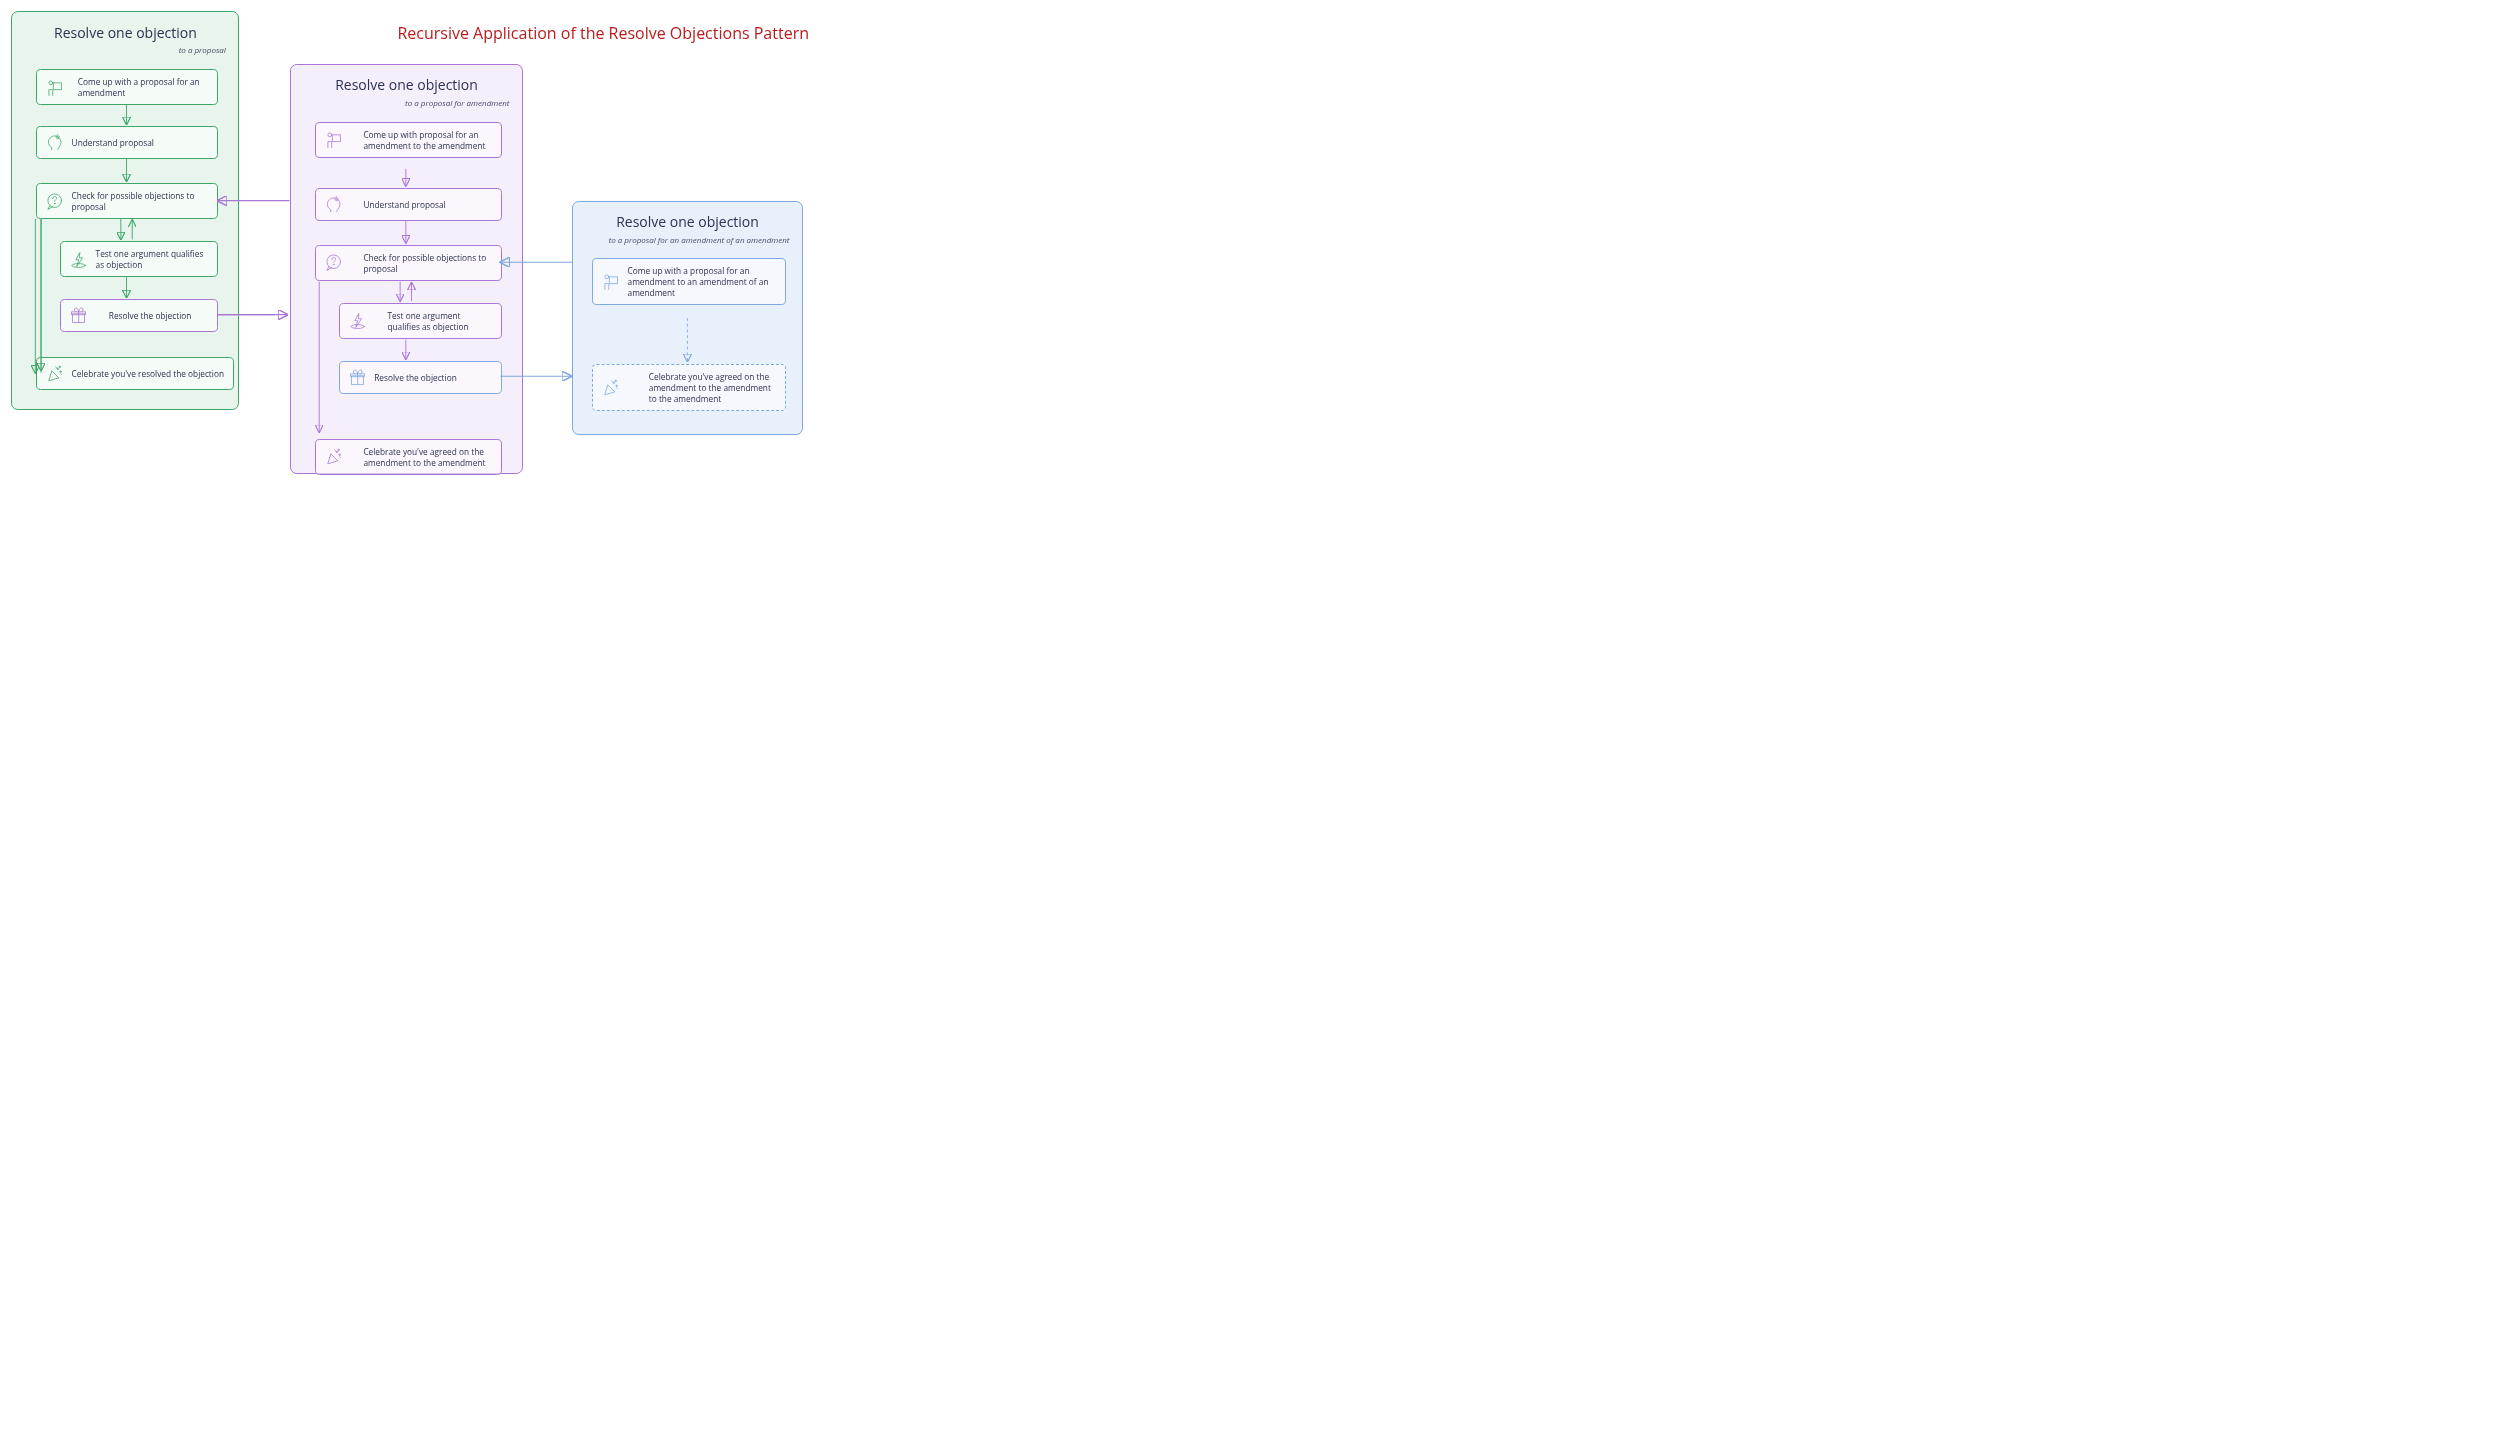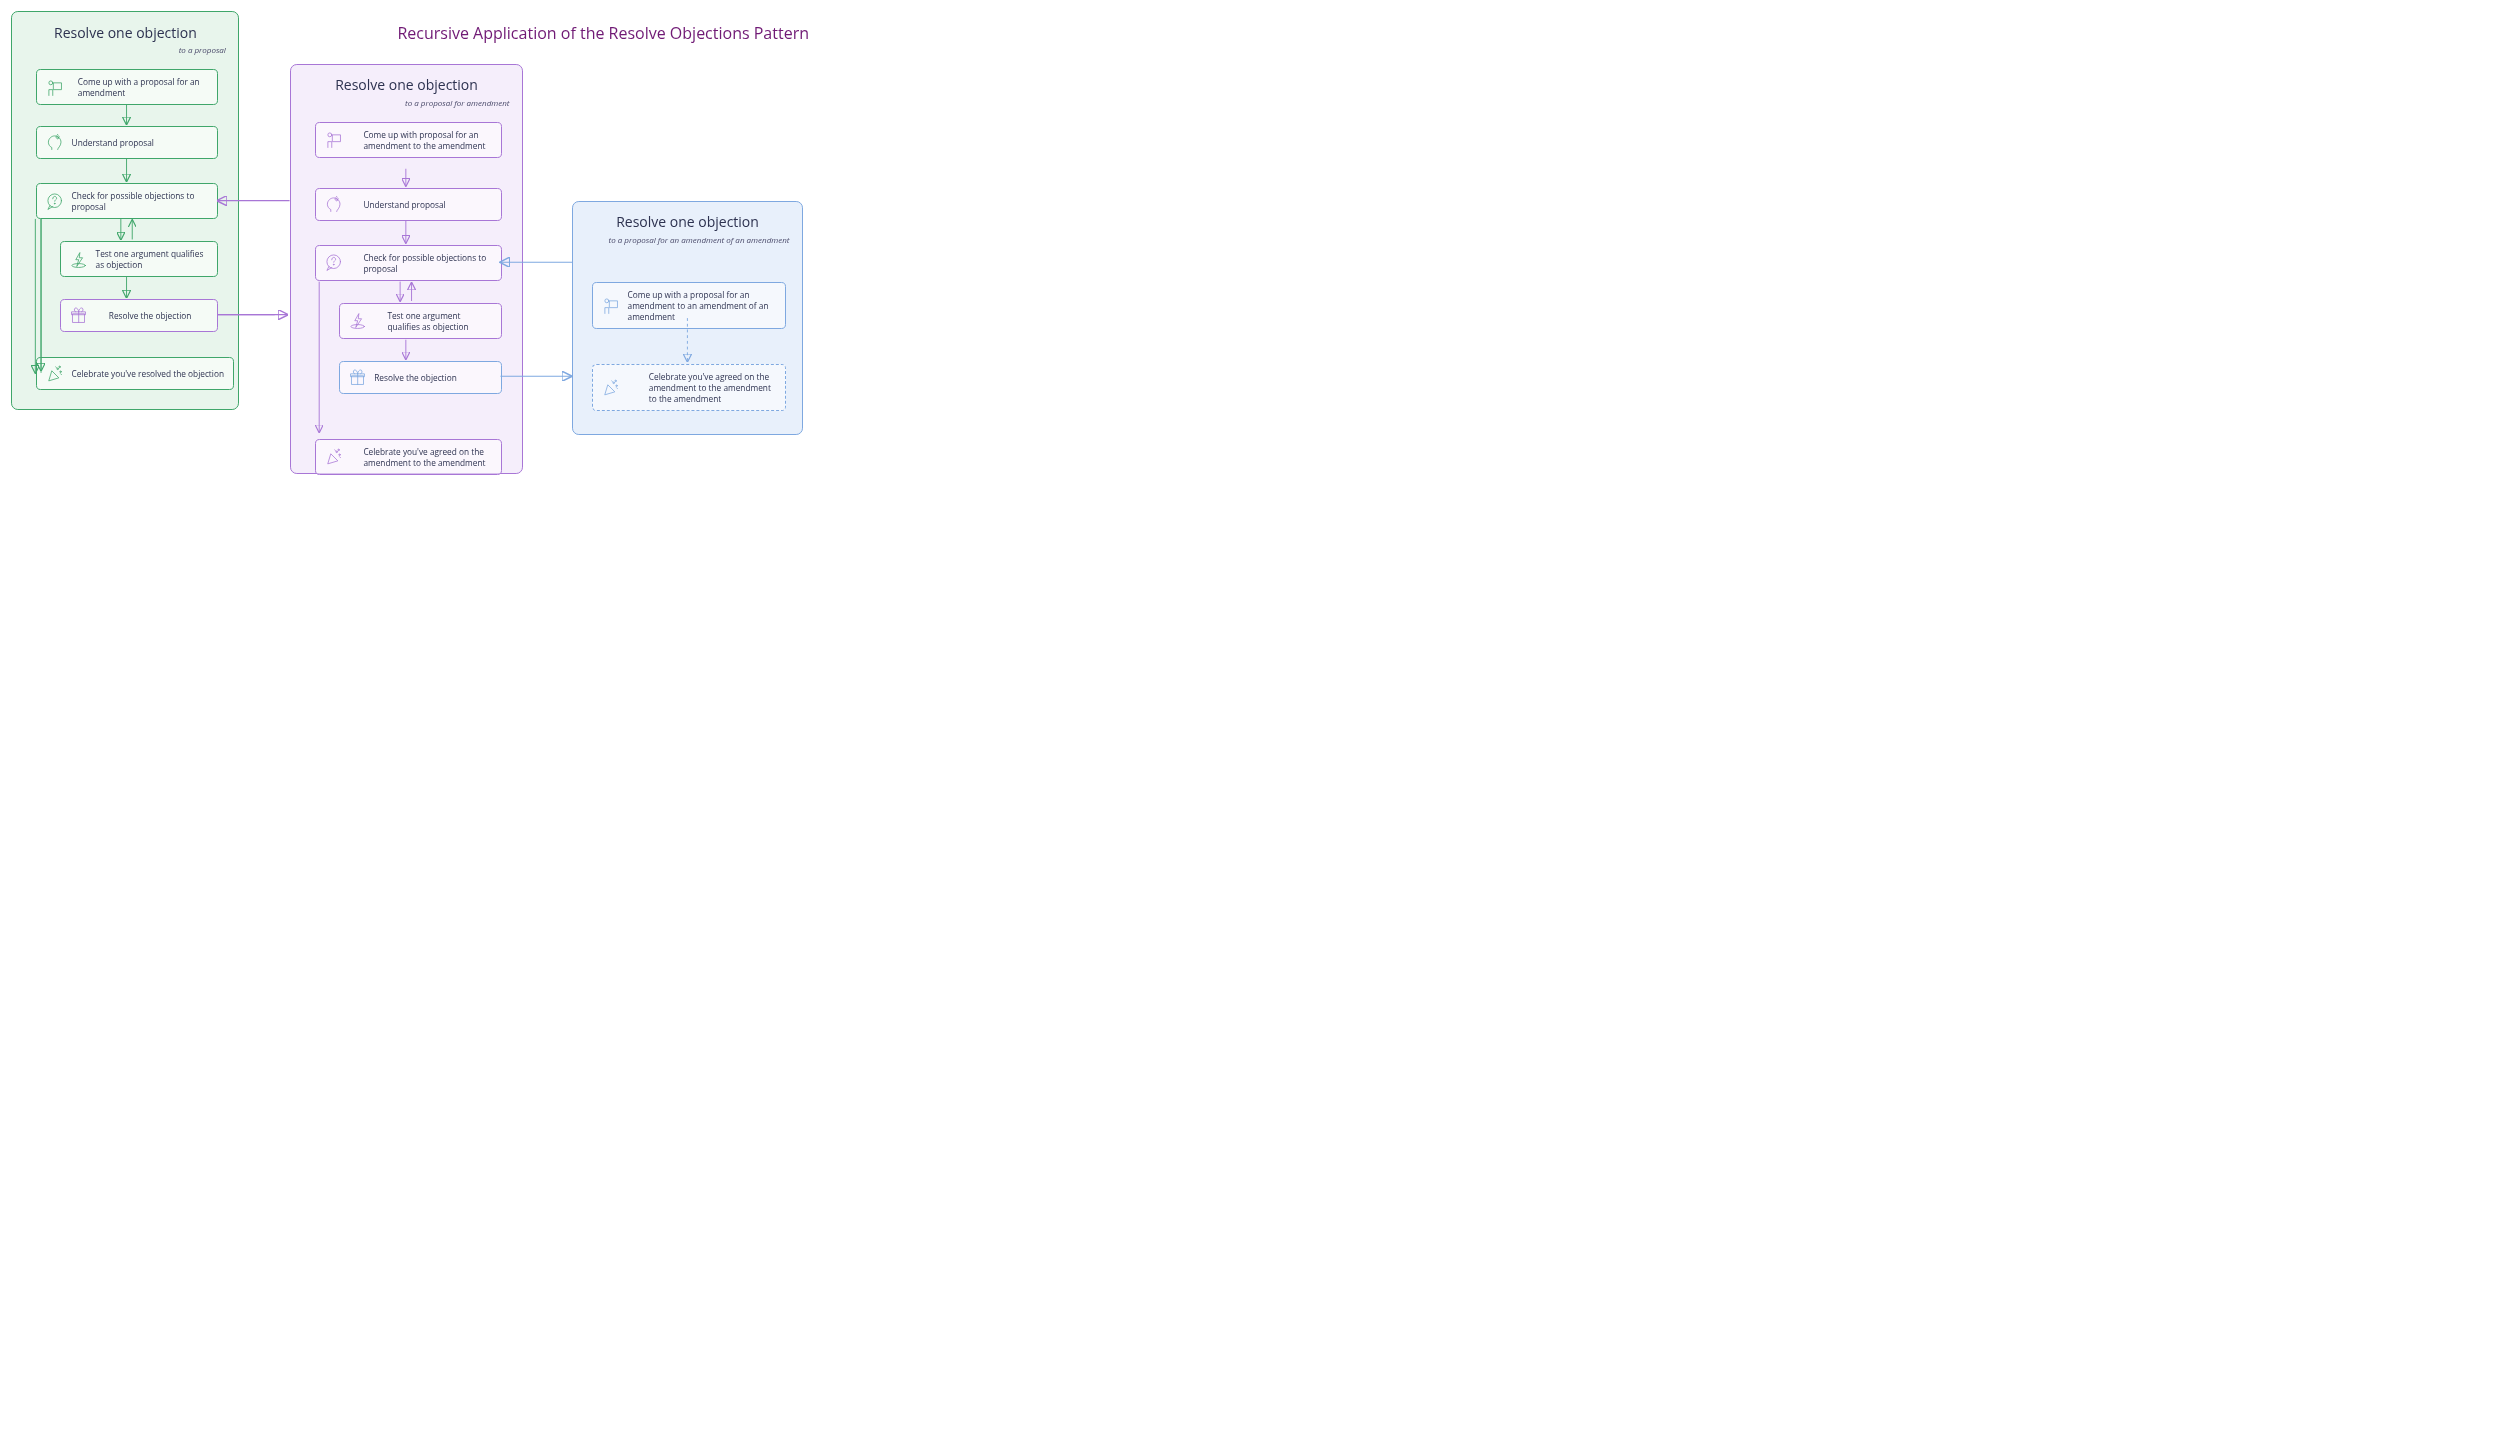--- a/index.html
+++ b/index.html
@@ -10,21 +10,21 @@
     height: 496px;
     position: relative;
     color: #2d3250;
   }
   .main-title {
     position: absolute;
     top: 21.7px;
     right: 46px;
     font-size: 16px;
     font-weight: 400;
-    color: #701a75;
+    color: #b91c1c;
   }
   .panel {
     position: absolute;
     border-radius: 6.8px;
     padding: 10.3px 12.5px 12.5px 12.5px;
   }
   .panel-green {
     left: 11.4px; top: 11.4px; width: 228px; height: 399px;
     background: #e8f5ec;
     border: 1.1px solid #3fa66a;
@@ -203,21 +203,21 @@
           <path d="M22 6l2 2M34 22l-2-2"></path>
         </svg></span>
     <span class="label">Celebrate you've agreed on the amendment to the amendment</span>
   </div>
 </div>
 
 <div class="panel panel-blue">
   <div class="panel-title">Resolve one objection</div>
   <div class="panel-subtitle">to a proposal for an amendment of an amendment</div>
 
-  <div class="step blue" style="left:19.4px; top:80px; width:194px;">
+  <div class="step blue" style="left:19.4px; top:56px; width:194px;">
     <span class="icon"><svg viewBox="0 0 40 40">
           <circle cx="12" cy="10" r="4"></circle>
           <path d="M8 36v-12h8v12M18 10h16v14H18z"></path>
         </svg></span>
     <span class="label">Come up with a proposal for an amendment to an amendment of an amendment</span>
   </div>
   <div class="step blue dashed" style="left:19.4px; top:162px; width:194px;">
     <span class="icon"><svg viewBox="0 0 40 40">
           <path d="M8 34l6-20 14 14z"></path>
           <circle cx="26" cy="10" r="1.5"></circle>

